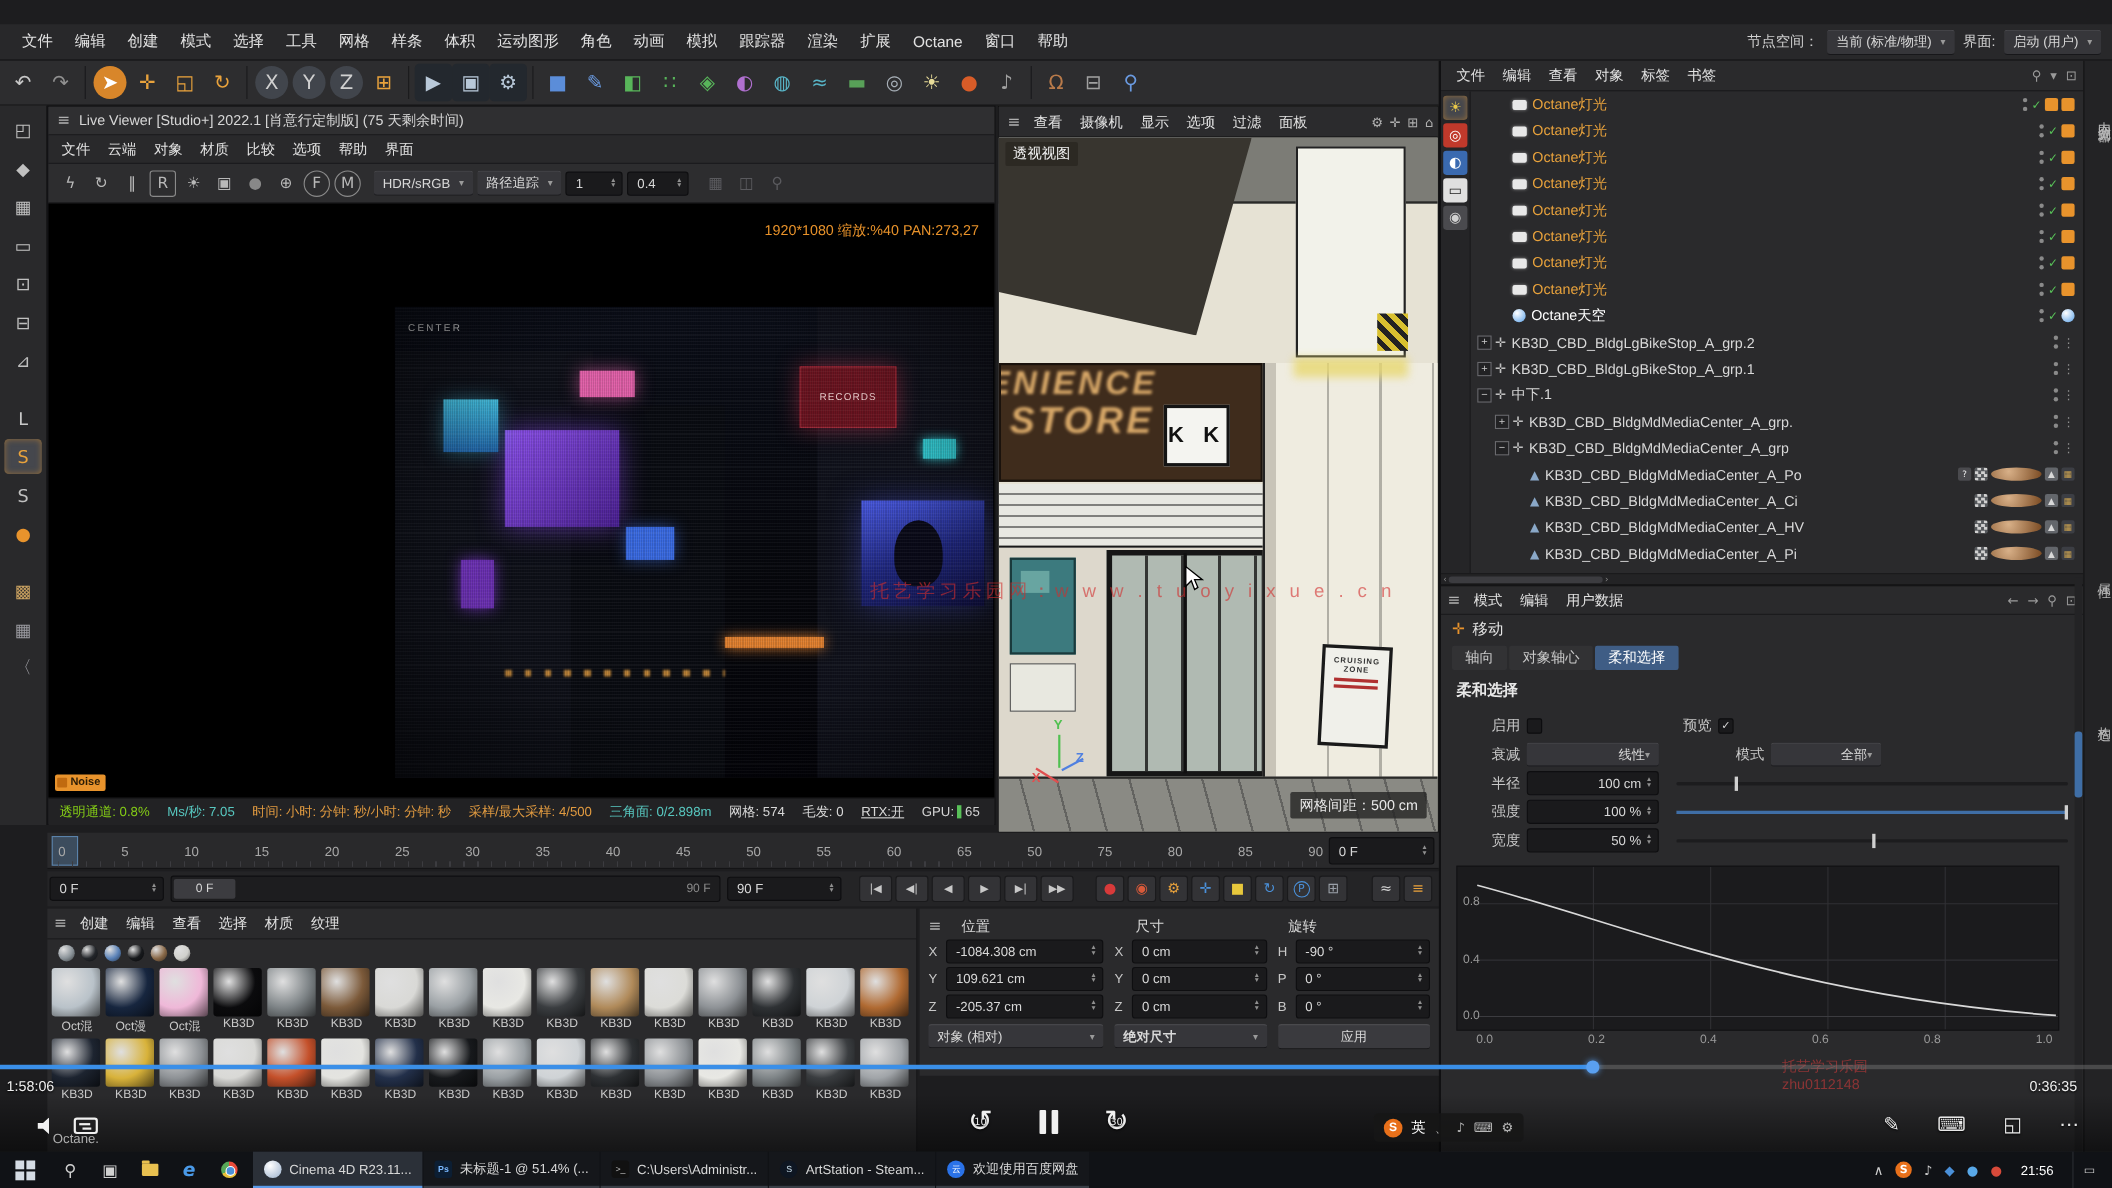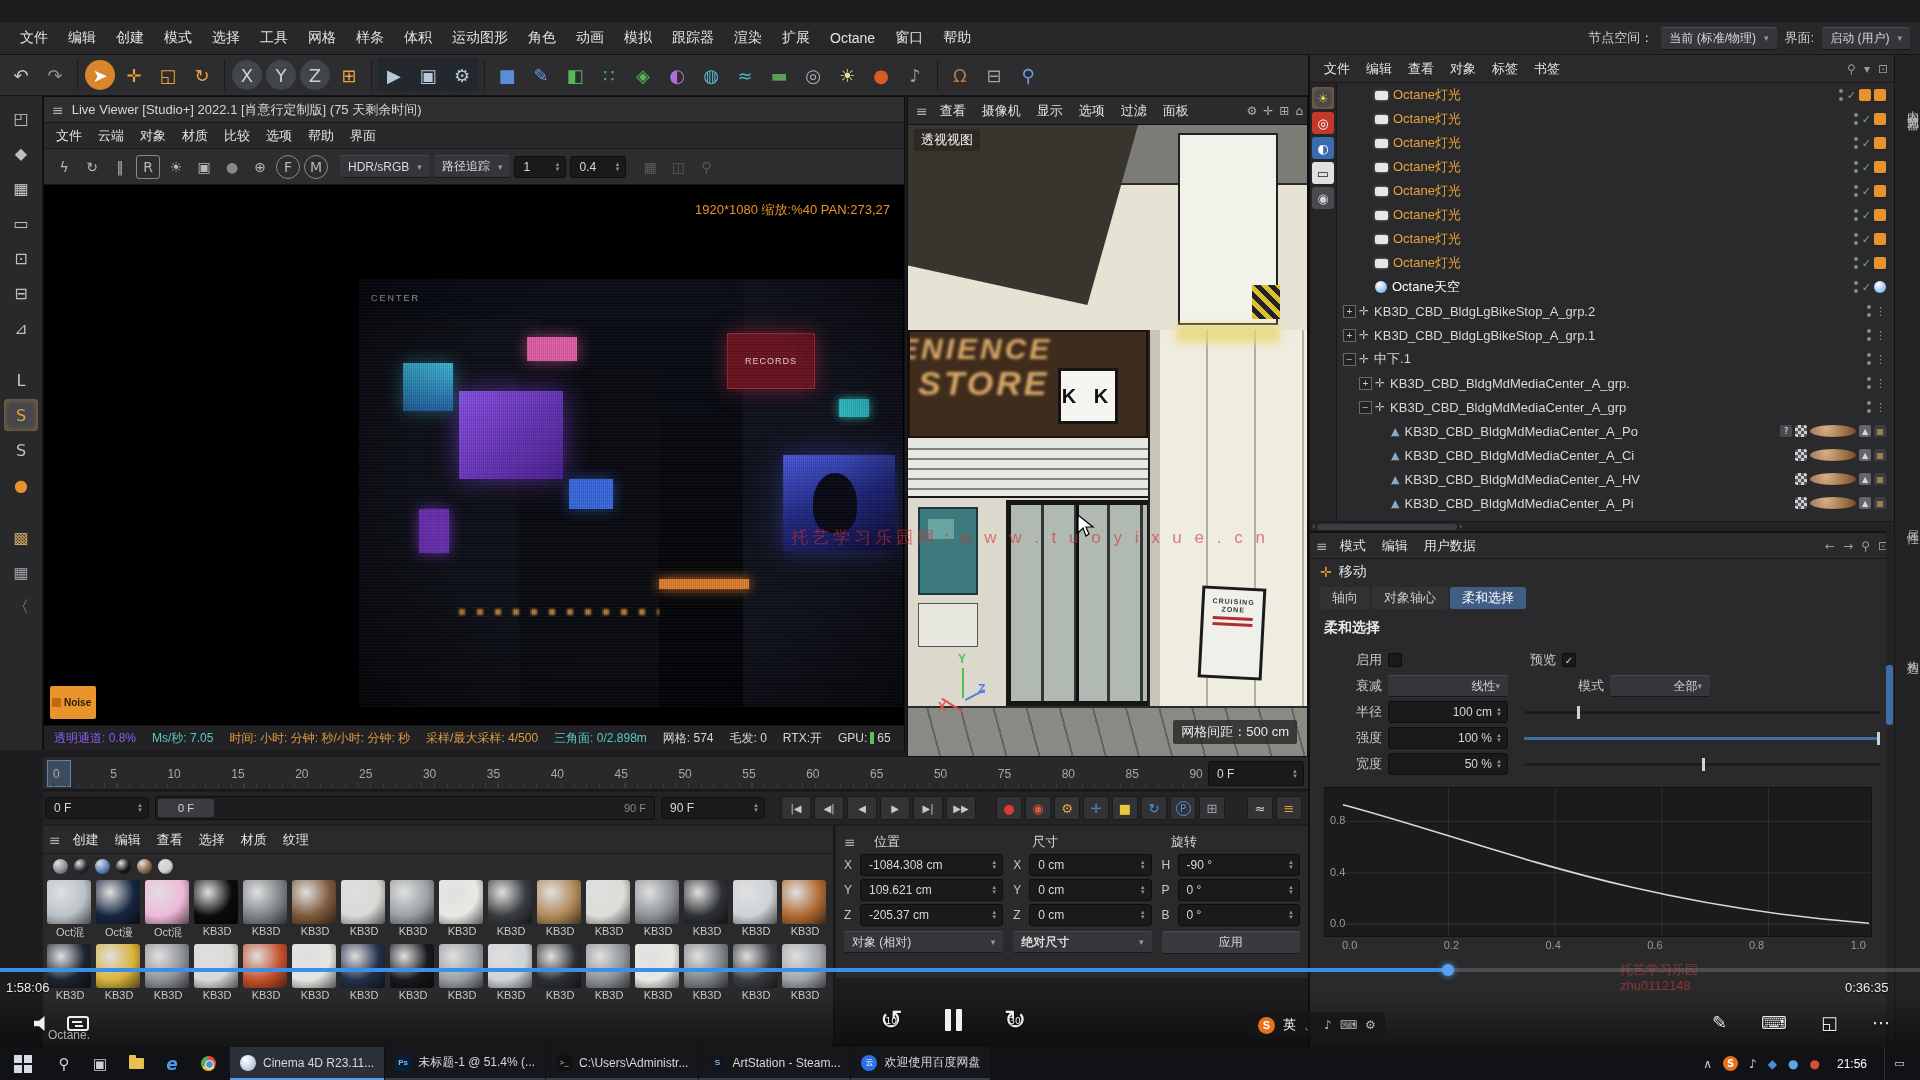--- a/index.html
+++ b/index.html
@@ -65,21 +65,21 @@
   .n5{left:368px;top:54px;width:88px;height:56px;background:#6a1420;border:1px solid #a02838;box-shadow:0 0 20px rgba(192,48,72,.55);color:#f0d0d0;font-size:9px;display:flex;align-items:center;justify-content:center;letter-spacing:1px;}
   .n6{left:424px;top:176px;width:112px;height:96px;background:linear-gradient(160deg,#4a5ae0 0%,#202880 50%,#101040 100%);box-shadow:0 0 26px rgba(64,72,192,.55);}
   .n6 i{position:absolute;left:30px;top:18px;width:44px;height:60px;border-radius:50% 50% 40% 40%;background:#0a0a18;display:block;}
   .n7{left:300px;top:300px;width:90px;height:10px;background:#e08030;box-shadow:0 0 12px #e08030;}
   .n8{left:480px;top:120px;width:30px;height:18px;background:#30c0c8;box-shadow:0 0 10px #30c0c8;}
   .n9{left:60px;top:230px;width:30px;height:44px;background:#6a30b0;box-shadow:0 0 14px #6a30b0;}
   .n10{left:100px;top:330px;width:200px;height:6px;background:repeating-linear-gradient(90deg,#e8a040 0 6px,transparent 6px 18px);opacity:.8;filter:blur(1px);}
   .grain{left:0;top:0;right:0;bottom:0;background-image:repeating-linear-gradient(0deg,rgba(255,255,255,.05) 0 1px,transparent 1px 3px),repeating-linear-gradient(90deg,rgba(0,0,0,.16) 0 1px,transparent 1px 2px);opacity:.8;}
   .vig{left:0;top:0;right:0;bottom:0;background:radial-gradient(ellipse at 50% 45%,transparent 55%,rgba(0,0,0,.55));}
   .lv-overlay-text{position:absolute;right:14px;top:16px;color:#e8922a;font-size:13px;z-index:5;white-space:nowrap;}
-  .noise-badge{position:absolute;left:6px;bottom:6px;display:flex;align-items:center;height:33px;background:#e8932c;border-radius:2px;padding:0 5px 0 2px;gap:3px;z-index:5;}
+  .noise-badge{position:absolute;left:6px;bottom:6px;display:flex;align-items:center;height:15px;background:#e8932c;border-radius:2px;padding:0 5px 0 2px;gap:3px;z-index:5;}
   .noise-badge i{width:9px;height:9px;background:#c06a10;border-radius:1px;display:block;}
   .noise-badge span{font-size:10px;color:#2a1c06;font-weight:bold;}
   .lv-status{height:25px;background:#222224;border-top:1px solid #141416;display:flex;align-items:center;gap:16px;padding:0 10px;font-size:12px;white-space:nowrap;overflow:hidden;}
   .gbar{width:4px;height:12px;background:#58c058;display:inline-block;margin:0 3px;}
 
   
   .viewport{position:absolute;left:907px;top:96px;width:401px;height:661px;background:#3a3a38;border:1px solid #0e0e10;}
   .vp-menubar{height:28px;background:#2b2b2d;display:flex;align-items:center;padding:0 4px;border-bottom:1px solid #141416;}
   .vp-icons{margin-left:auto;display:flex;gap:6px;color:#b0b0b0;font-size:12px;font-family:"DejaVu Sans",sans-serif;}
   .vp-canvas{position:relative;width:399px;height:631px;background:#8e8e88;overflow:hidden;}
@@ -446,28 +446,28 @@
         <div class="ri vig"></div>
       </div>
       <div class="lv-overlay-text">1920*1080 缩放:%40 PAN:273,27</div>
       <div class="noise-badge">
           <i></i>
           <span>Noise</span>
         </div>
     </div>
     <div class="lv-status">
       <span style="display:flex;gap:16px;">
-          <span style="color: #8b5cf6;">透明通道: 0.8%</span>
+          <span style="color: #84cc16;">透明通道: 0.8%</span>
           <span style="color: rgb(88, 200, 192);">Ms/秒: 7.05</span>
           <span style="color: rgb(224, 154, 64);">时间: 小时: 分钟: 秒/小时: 分钟: 秒</span>
           <span style="color: rgb(224, 154, 64);">采样/最大采样: 4/500</span>
           <span style="color: rgb(88, 200, 192);">三角面: 0/2.898m</span>
           <span style="color: rgb(216, 216, 216);">网格: 574</span>
           <span style="color: rgb(216, 216, 216);">毛发: 0</span>
-          <span style="color: rgb(216, 216, 216);">RTX:开</span>
+          <span style="color: rgb(216, 216, 216); text-decoration: underline;">RTX:开</span>
         </span>
       <span style="display:flex;align-items:center;">
         <span>GPU:</span>
           <span class="gbar"></span>
           <span>65</span>
       </span>
     </div>
   </div>
 
   <div class="viewport">

